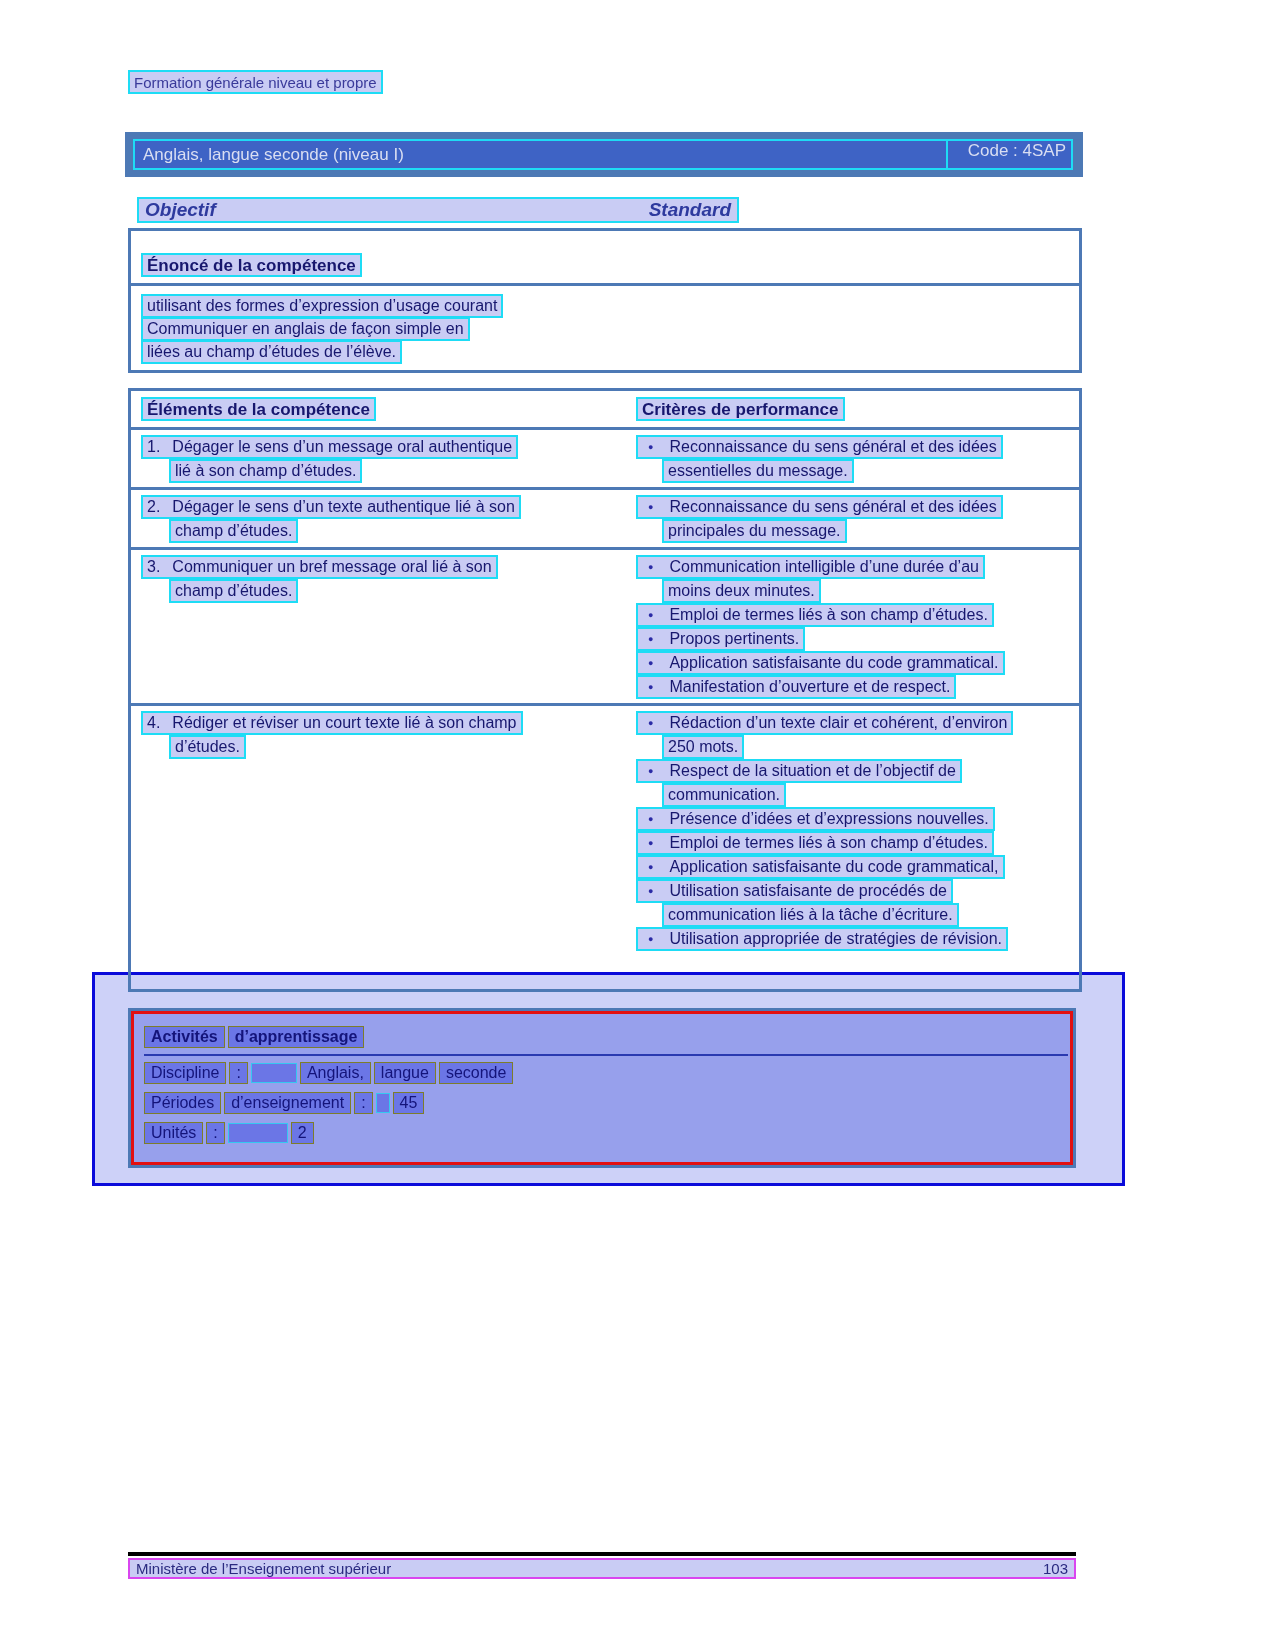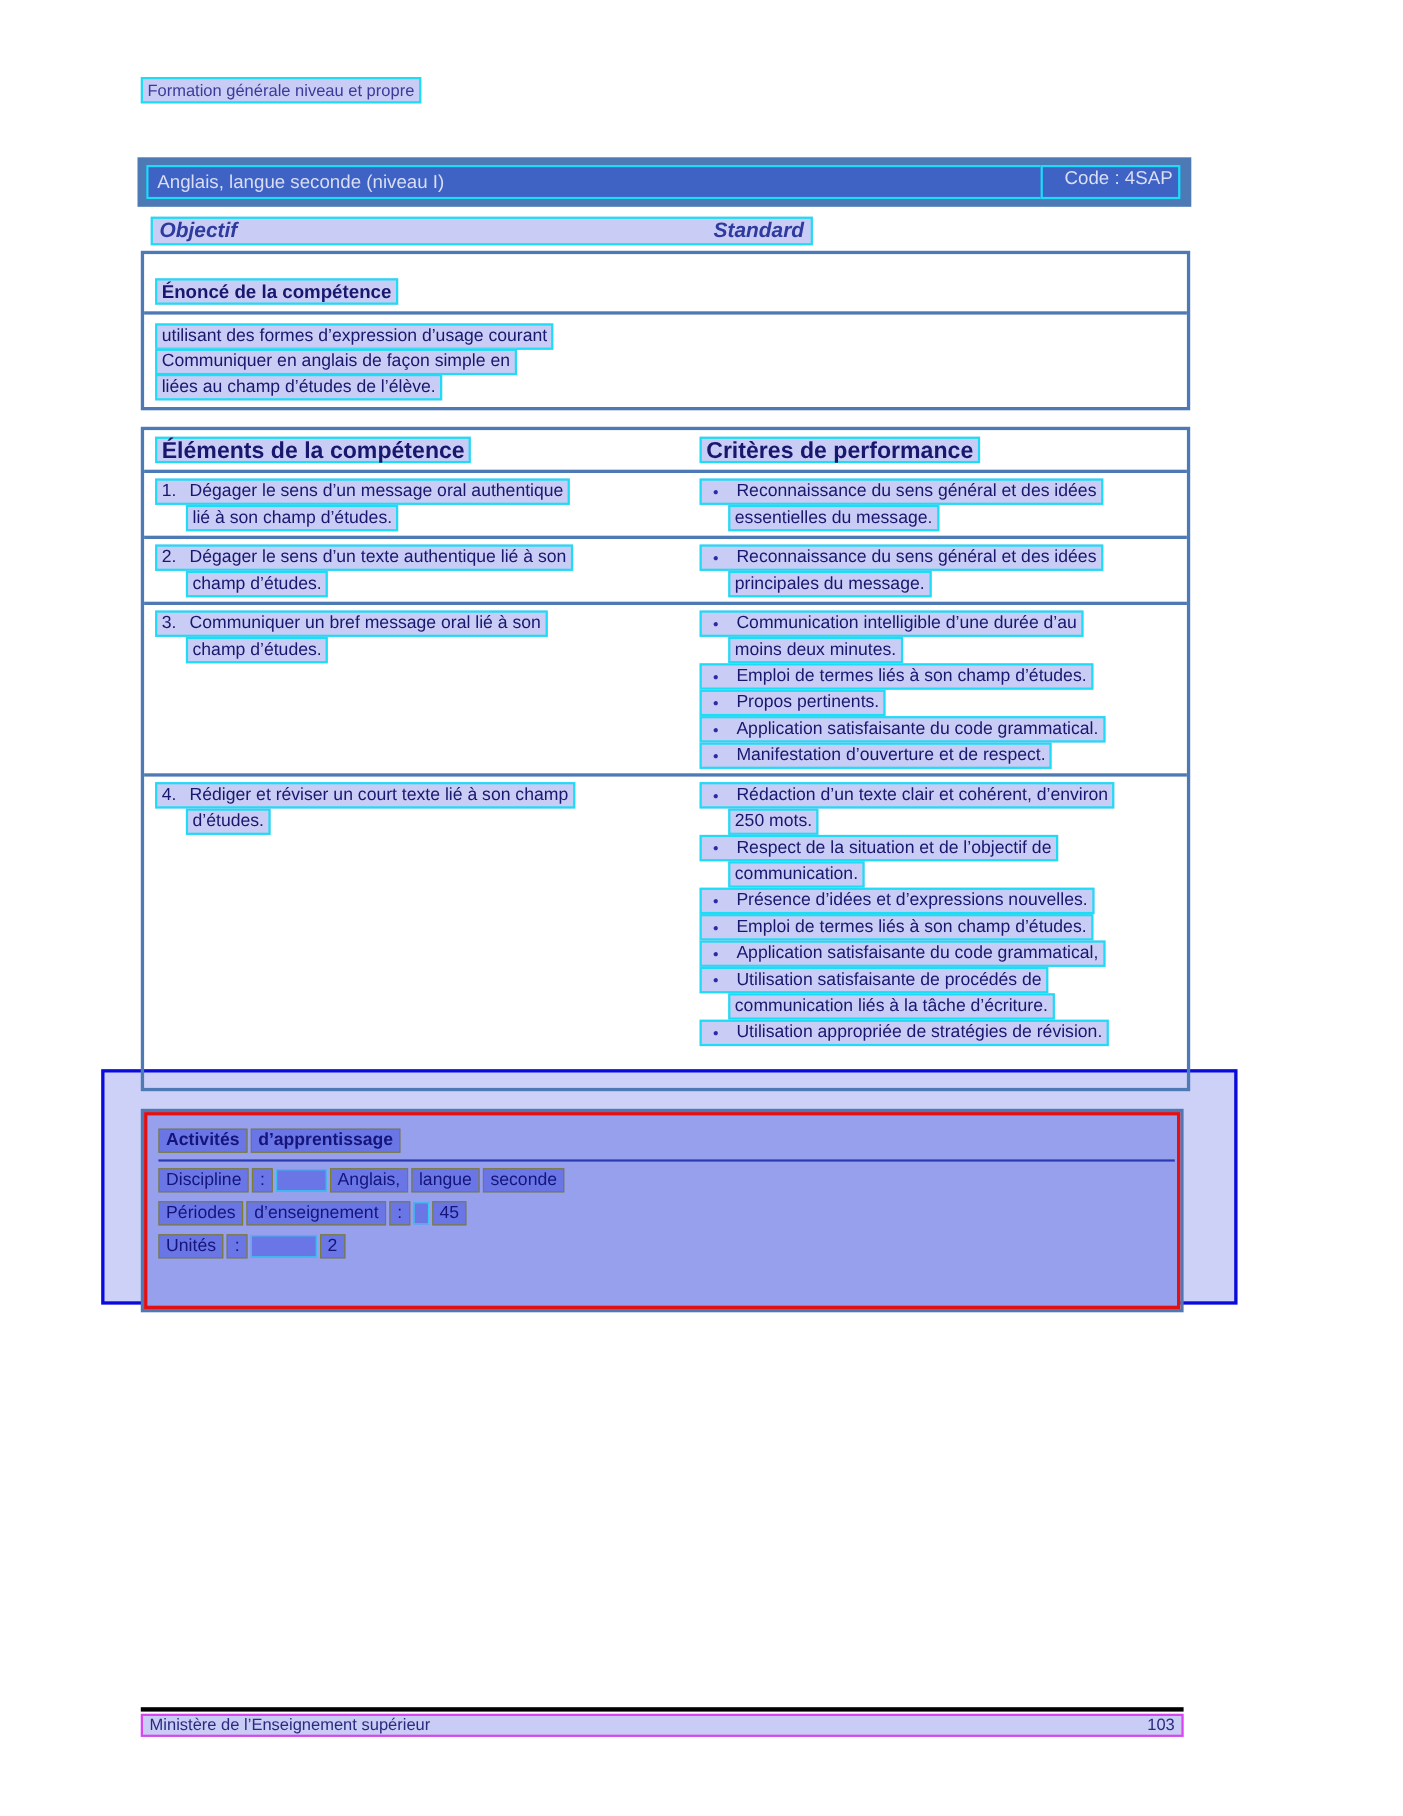--- a/index.html
+++ b/index.html
@@ -13,21 +13,21 @@
     background:#c9ccf4;border:2px solid #1edcf5;padding:0 4px;
     font-size:16px;line-height:1;height:20px;color:#17176e;
   }
   .tline{height:24px;display:flex;align-items:center;}
   .tline23{height:23px;display:flex;align-items:center;}
 
   .top-label{position:absolute;left:128px;top:70px;}
   .top-label .hl{font-size:15px;color:#3a3a9a;}
 
   
-  .bar{position:absolute;left:125px;top:132px;width:958px;height:45px;background:#4d79b5;margin-top:11px;}
+  .bar{position:absolute;left:125px;top:132px;width:958px;height:45px;background:#4d79b5;}
   .bar-title{
     position:absolute;left:8px;top:7px;right:10px;bottom:7px;
     background:#3e63c5;border:2px solid #1edcf5;display:flex;align-items:center;
     padding-left:8px;color:#d9def2;font-size:17px;
   }
   .bar-code{
     position:absolute;right:10px;top:7px;bottom:7px;width:118px;
     background:#3e63c5;border:2px solid #1edcf5;display:flex;align-items:flex-start;
     justify-content:flex-end;padding-right:5px;color:#d9def2;font-size:17px;
   }
@@ -48,39 +48,39 @@
   .enonce-head{padding:22px 0 6px 10px;border-bottom:3px solid #4d79b5;}
   .enonce-head .hl{font-weight:bold;font-size:17px;}
   .enonce-body{padding:8px 0 0 10px;}
 
   
   .ctable{
     position:absolute;left:128px;top:388px;width:948px;height:598px;
     border:3px solid #4d79b5;background:transparent;z-index:3;
   }
   .thead{display:flex;padding:6px 0 6px 10px;}
-  .thead .hl{font-weight:bold;font-size:21px;}
+  .thead .hl{font-weight:bold;font-size:17px;}
   .th-left{width:495px;}
   .trow{display:flex;border-top:3px solid #4d79b5;padding:5px 0 4px 0;}
   .cell-left{width:505px;padding-left:10px;box-sizing:border-box;}
   .cell-right{flex:1;}
   .cont-left{margin-left:28px;}
   .cont-right{margin-left:26px;}
   .num{display:inline-block;margin-right:12px;}
   .dot{font-size:9px;margin:0 16px 0 6px;color:#2b2ba6;}
 
   
   .overlay-box{
     position:absolute;left:92px;top:972px;width:1033px;height:214px;
     background:#cdd1f8;border:3px solid #0a0ada;box-sizing:border-box;z-index:1;
   }
 
   
   .actbox{
-    position:absolute;left:128px;top:1008px;width:948px;height:185px;
+    position:absolute;left:128px;top:1008px;width:948px;height:160px;
     border:3px solid #4d79b5;z-index:4;box-sizing:border-box;
   }
   .act-red{
     position:absolute;inset:0;border:3px solid #e21010;background:#97a0ec;
     padding:8px 0 0 10px;box-sizing:border-box;
   }
   .act-title{height:28px;display:flex;align-items:center;}
   .act-title .seg{font-weight:bold;}
   .act-divider{border-bottom:2px solid #2a3ab0;margin:2px 2px 2px 0;}
   .act-line{height:30px;display:flex;align-items:center;}

